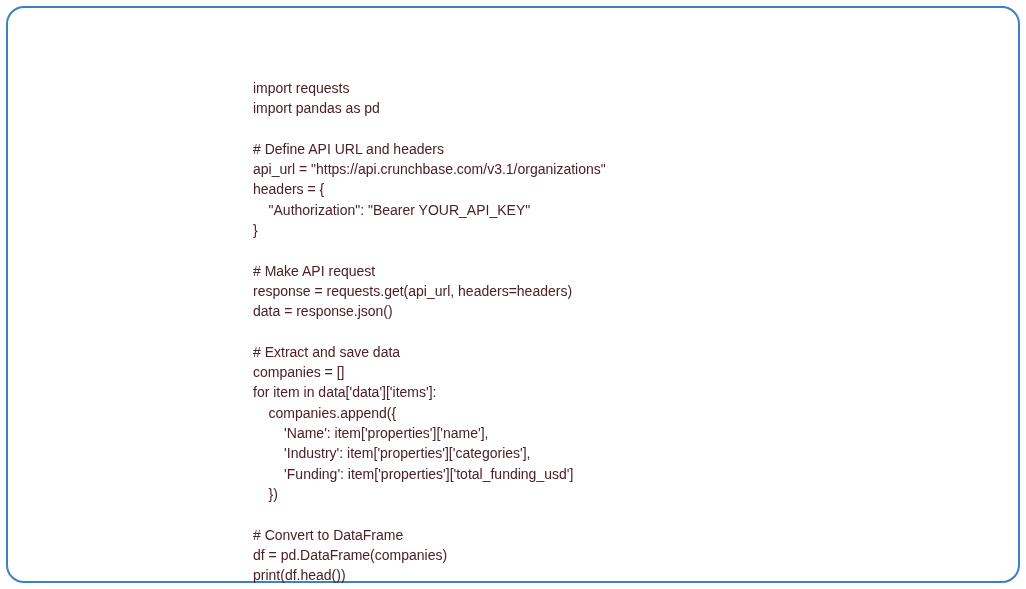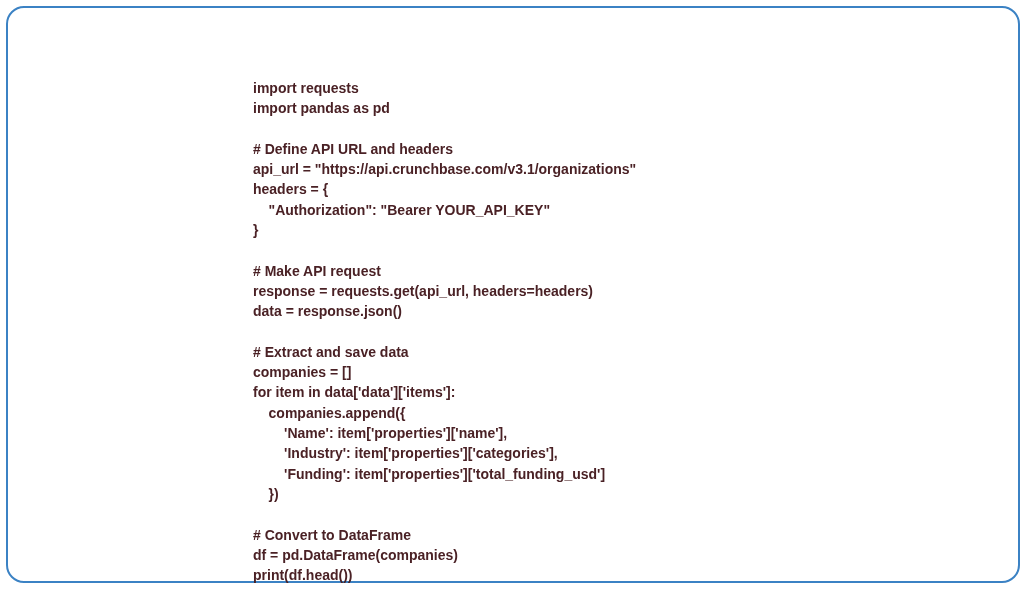--- a/index.html
+++ b/index.html
@@ -18,21 +18,21 @@
       width: 100%;
       height: 100%;
       border: 2px solid #3b82c4;
       border-radius: 18px;
       padding: 70px 0 0 245px;
       background: #ffffff;
     }
     .code-block {
       font-family: Arial, Helvetica, sans-serif;
       font-size: 14px;
-      font-weight: bold;
+      font-weight: normal;
       color: #4a2125;
       line-height: 1.45;
       white-space: pre;
     }
   </style>
 </head>
 <body>
 
 <div class="code-frame">
   <div class="code-block">import requests

